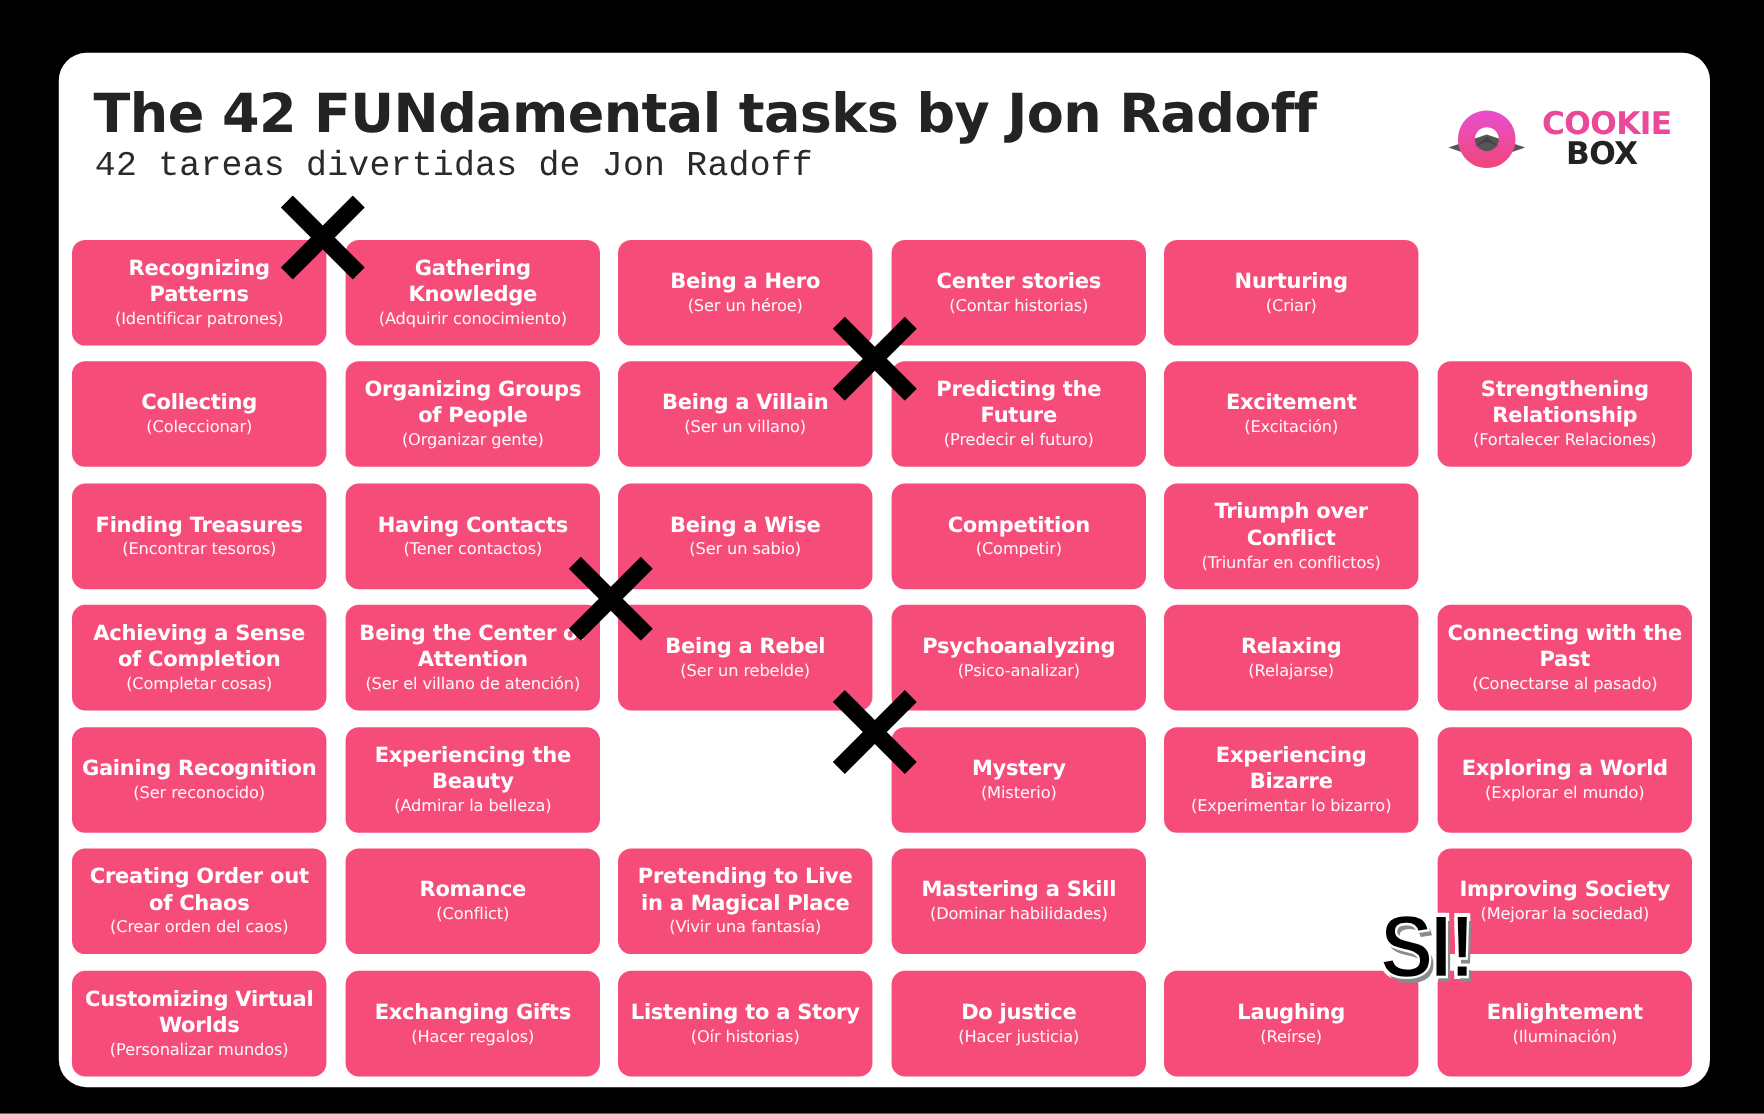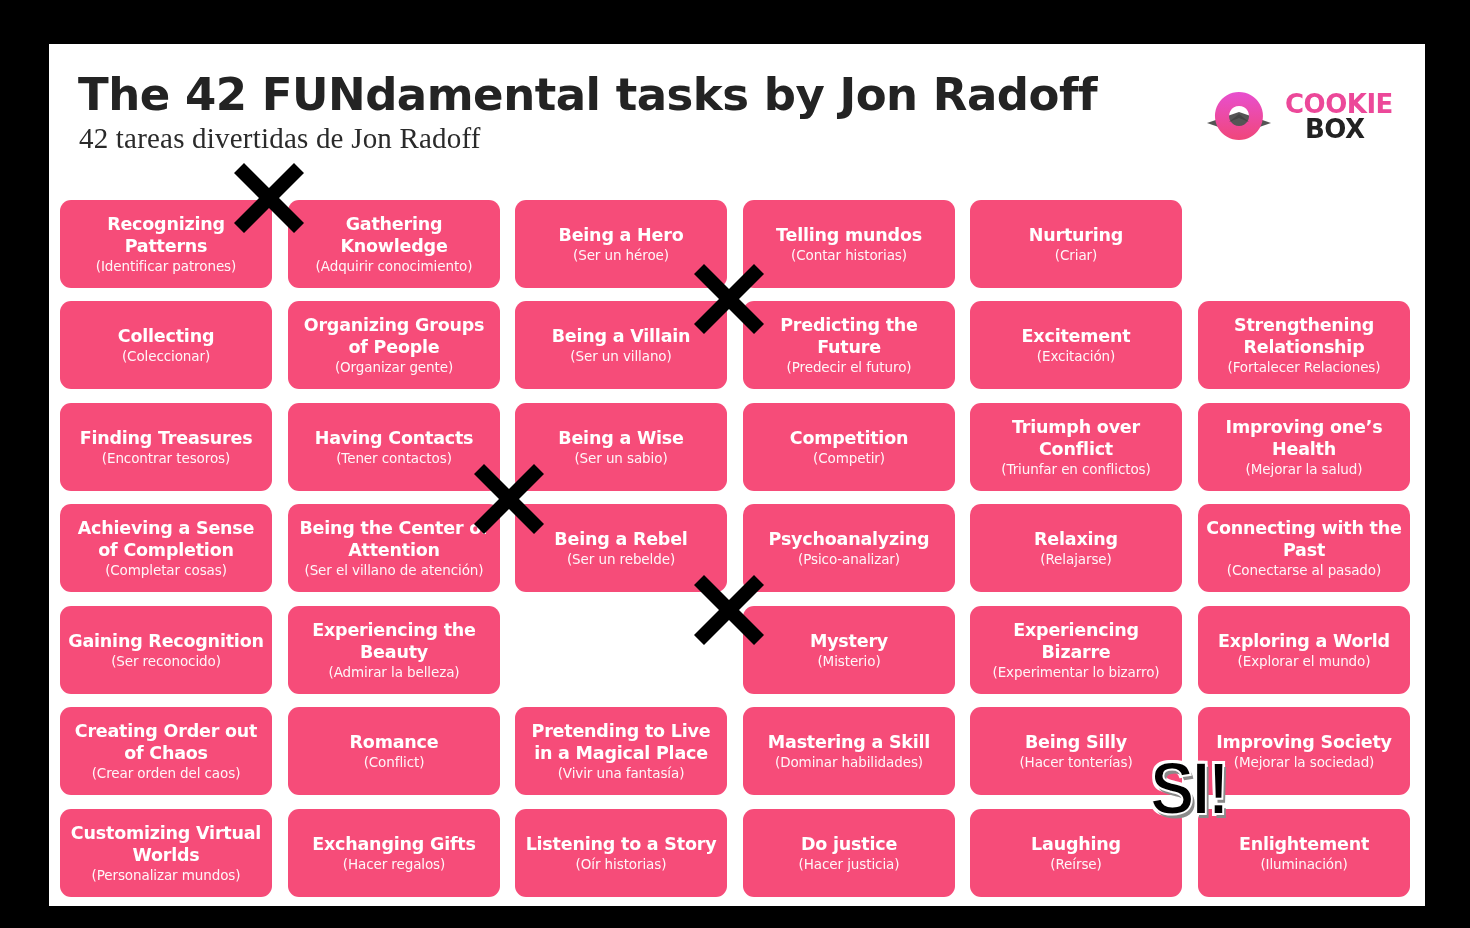--- a/index.html
+++ b/index.html
@@ -2,30 +2,30 @@
 <html><head>
 <meta charset="utf-8">
 <style>
   html, body { margin:0; padding:0; }
   body {
     width:1470px; height:928px; background:#000; position:relative; overflow:hidden;
     font-family:"Liberation Sans", "DejaVu Sans", sans-serif;
   }
   .panel {
     position:absolute; left:49px; top:44px; width:1376px; height:862px;
-    background:#fff; overflow:hidden;
+    background:#fff; overflow:hidden;border-radius:23px;
   }
   .title {
     position:absolute; left:29px; top:28px; margin:0;
     font-family:"DejaVu Sans", sans-serif; font-weight:bold;
     font-size:45px; letter-spacing:-0.5px; color:#232323; line-height:1; white-space:nowrap;
   }
   .subtitle {
     position:absolute; left:30px; top:80px; margin:0;
-    font-family:Liberation Serif, serif; font-weight:normal;
+    font-family:Liberation Mono, monospace; font-weight:normal;
     font-size:29px; color:#2a2a2a; line-height:1; white-space:nowrap; letter-spacing:0.2px;
   }
   .logo { position:absolute; left:1158px; top:44px; width:200px; height:56px; }
   .logo-mark { position:absolute; left:0; top:2px; width:64px; height:54px; }
   .logo-text {
     position:absolute; left:78px; top:4px; font-family:"DejaVu Sans", sans-serif;
     font-weight:bold; font-size:26px; line-height:25px; letter-spacing:-0.5px;
   }
   .logo-text .l1 { color:#ec4899; display:block; }
   .logo-text .l2 { color:#222; display:block;margin-left:20px; }
@@ -87,21 +87,21 @@
       </div>
     <div class="card" style="left:228px;top:0px">
         <div class="en">Gathering Knowledge</div>
         <div class="es">(Adquirir conocimiento)</div>
       </div>
     <div class="card" style="left:455px;top:0px">
         <div class="en">Being a Hero</div>
         <div class="es">(Ser un héroe)</div>
       </div>
     <div class="card" style="left:683px;top:0px">
-        <div class="en">Telling mundos</div>
+        <div class="en">Center stories</div>
         <div class="es">(Contar historias)</div>
       </div>
     <div class="card" style="left:910px;top:0px">
         <div class="en">Nurturing</div>
         <div class="es">(Criar)</div>
       </div>
 
     <div class="card" style="left:0px;top:101px">
         <div class="en">Collecting</div>
         <div class="es">(Coleccionar)</div>
@@ -140,24 +140,20 @@
         <div class="es">(Ser un sabio)</div>
       </div>
     <div class="card" style="left:683px;top:203px">
         <div class="en">Competition</div>
         <div class="es">(Competir)</div>
       </div>
     <div class="card" style="left:910px;top:203px">
         <div class="en">Triumph over Conflict</div>
         <div class="es">(Triunfar en conflictos)</div>
       </div>
-    <div class="card" style="left:1138px;top:203px">
-        <div class="en">Improving one’s Health</div>
-        <div class="es">(Mejorar la salud)</div>
-      </div>
 
     <div class="card" style="left:0px;top:304px">
         <div class="en">Achieving a Sense of Completion</div>
         <div class="es">(Completar cosas)</div>
       </div>
     <div class="card" style="left:228px;top:304px">
         <div class="en">Being the Center of Attention</div>
         <div class="es">(Ser el villano de atención)</div>
       </div>
     <div class="card" style="left:455px;top:304px">
@@ -207,24 +203,20 @@
         <div class="es">(Conflict)</div>
       </div>
     <div class="card" style="left:455px;top:507px">
         <div class="en">Pretending to Live in a Magical Place</div>
         <div class="es">(Vivir una fantasía)</div>
       </div>
     <div class="card" style="left:683px;top:507px">
         <div class="en">Mastering a Skill</div>
         <div class="es">(Dominar habilidades)</div>
       </div>
-    <div class="card" style="left:910px;top:507px">
-        <div class="en">Being Silly</div>
-        <div class="es">(Hacer tonterías)</div>
-      </div>
     <div class="card" style="left:1138px;top:507px">
         <div class="en">Improving Society</div>
         <div class="es">(Mejorar la sociedad)</div>
       </div>
 
     <div class="card" style="left:0px;top:609px">
         <div class="en">Customizing Virtual Worlds</div>
         <div class="es">(Personalizar mundos)</div>
       </div>
     <div class="card" style="left:228px;top:609px">

